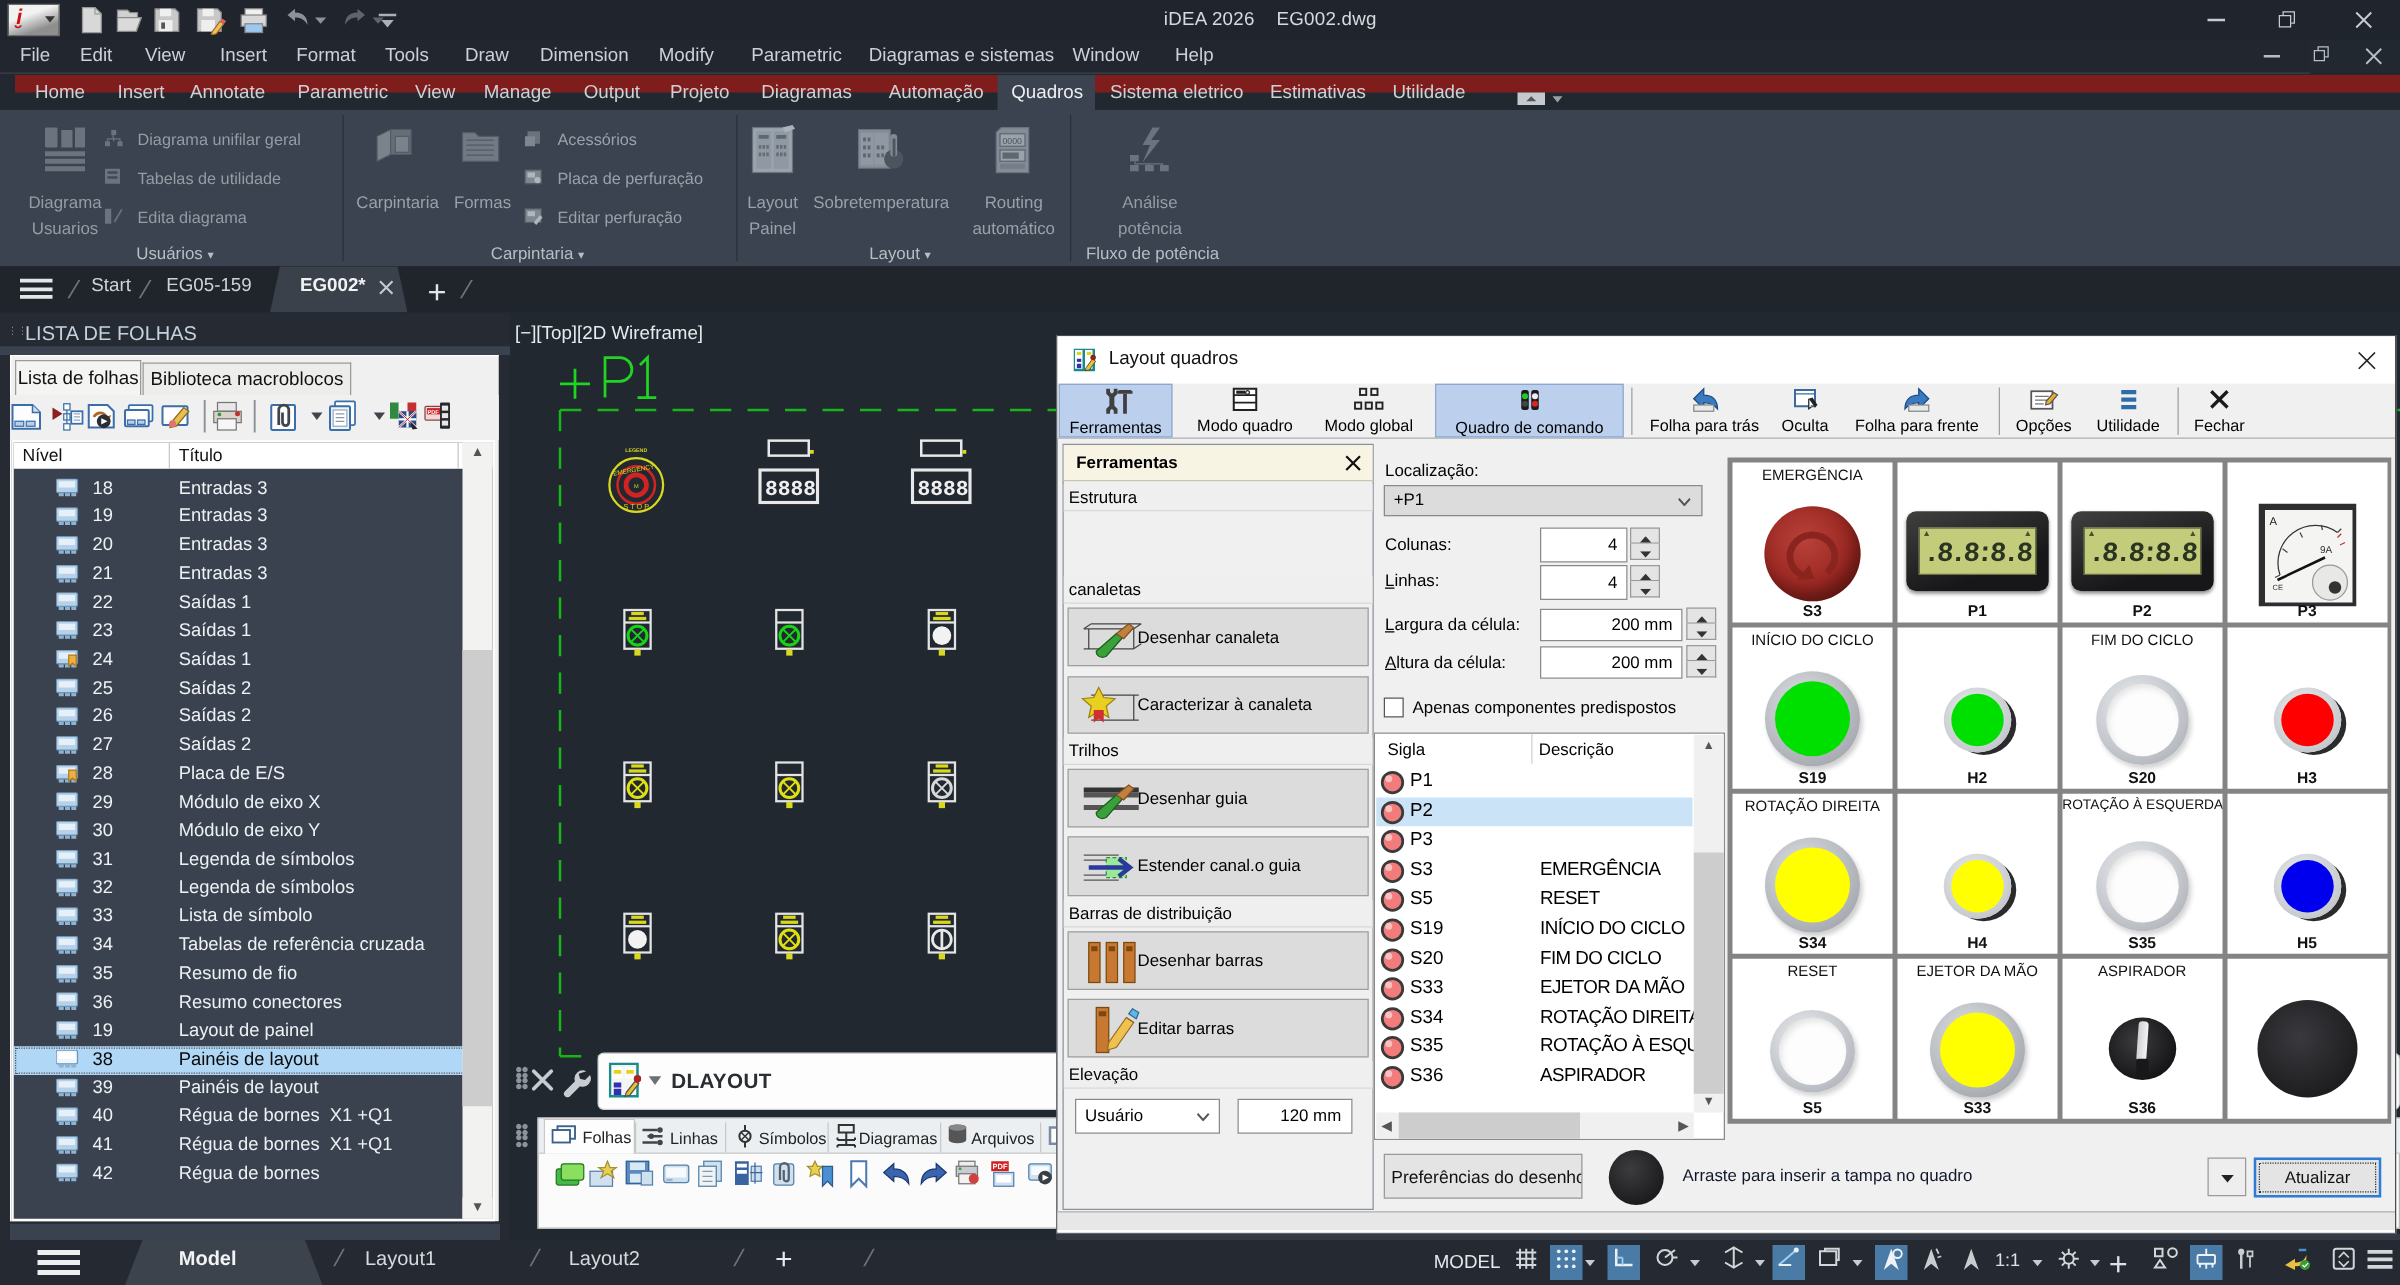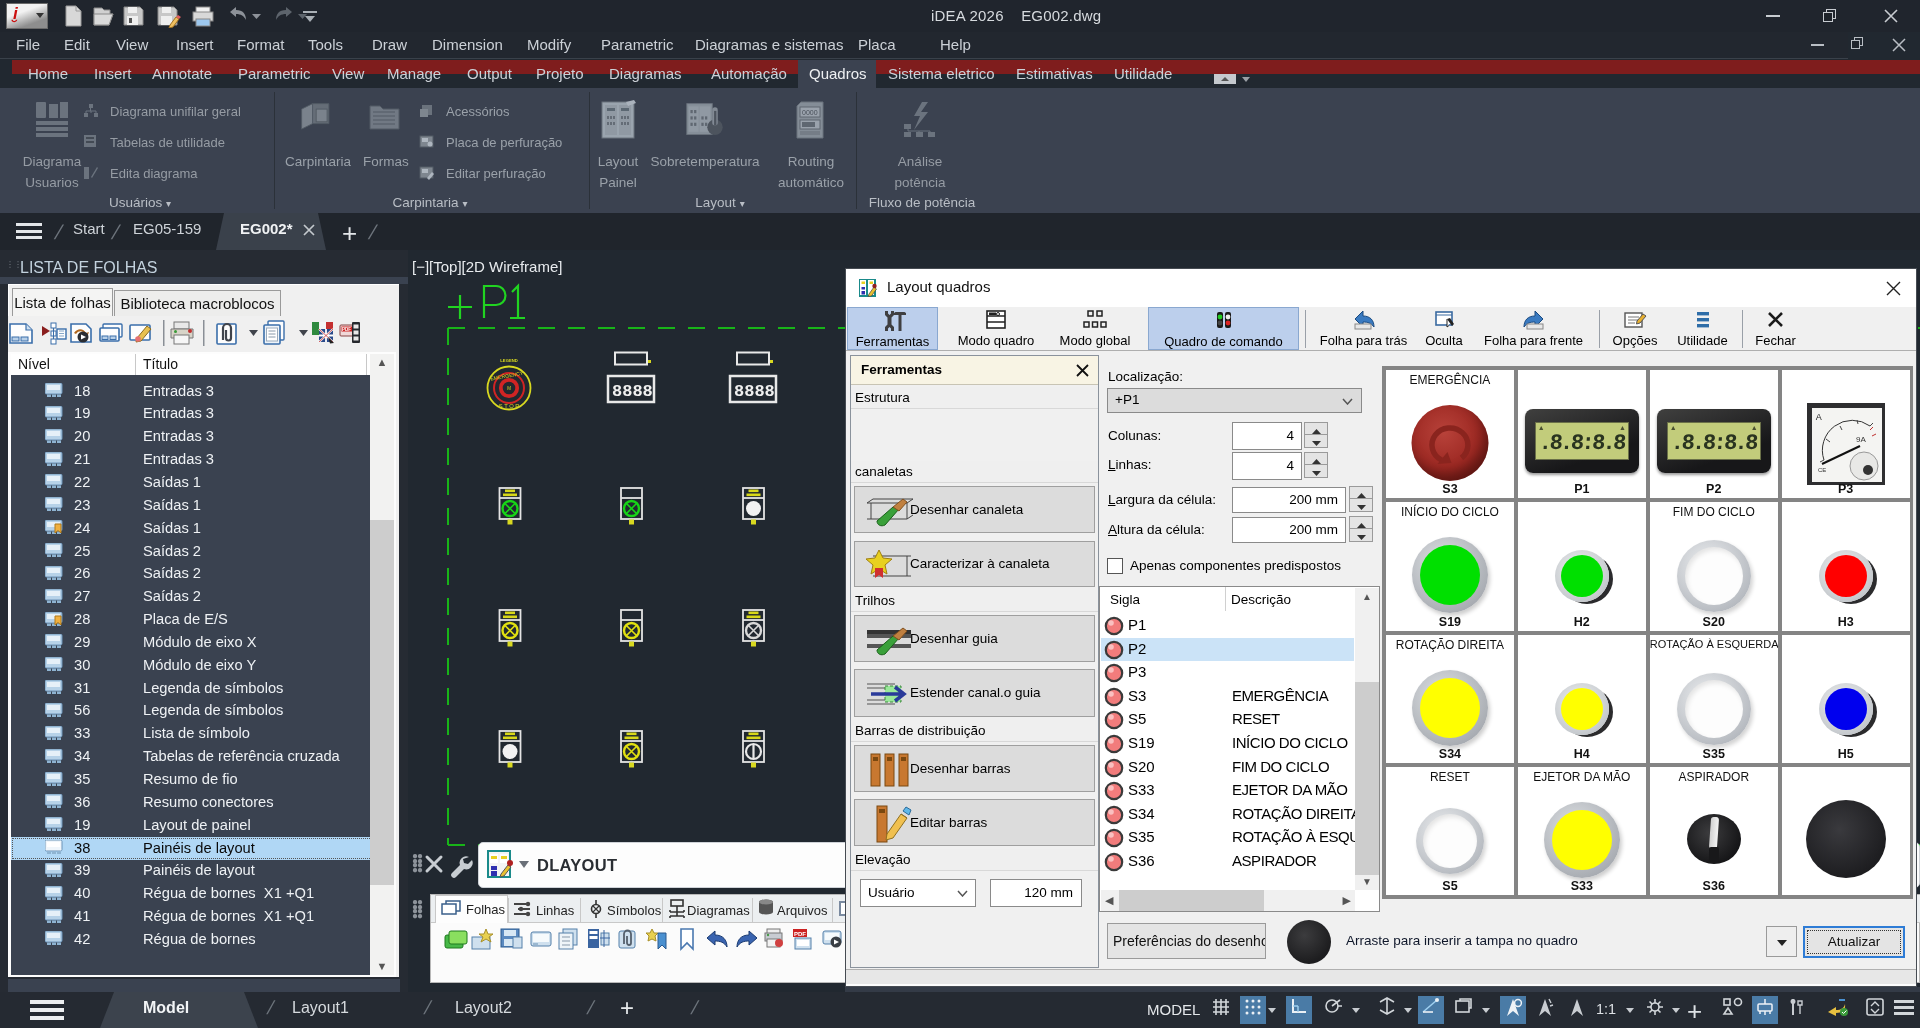--- a/index.html
+++ b/index.html
@@ -91,21 +91,21 @@
       <div class="menu" style="left:64px">Edit</div>
       <div class="menu" style="left:116px">View</div>
       <div class="menu" style="left:176px">Insert</div>
       <div class="menu" style="left:237px">Format</div>
       <div class="menu" style="left:308px">Tools</div>
       <div class="menu" style="left:372px">Draw</div>
       <div class="menu" style="left:432px">Dimension</div>
       <div class="menu" style="left:527px">Modify</div>
       <div class="menu" style="left:601px">Parametric</div>
       <div class="menu" style="left:695px">Diagramas e sistemas</div>
-      <div class="menu" style="left:858px">Placa</div>
+      <div class="menu" style="left:858px">Window</div>
       <div class="menu" style="left:940px">Help</div>
 
     <div class="abs" style="left:1811px;top:12px;width:13px;height:2px;background:#b9bec4"></div>
     <div class="abs" style="left:1854px;top:5px;width:9px;height:9px;border:1.5px solid #b9bec4"></div>
     <div class="abs" style="left:1851px;top:8px;width:9px;height:9px;border:1.5px solid #b9bec4;background:#20252c"></div>
     <svg class="abs" style="left:1892px;top:6px" width="14" height="14">
         <path d="M1 1 L13 13 M13 1 L1 13" stroke="#b9bec4" stroke-width="1.5"></path>
       </svg>
   </div>
   <div class="abs" id="tabrow">
@@ -818,21 +818,21 @@
             <div style="position:absolute;left:132px;top:2.5px;white-space:nowrap">Legenda de símbolos</div>
           </div>
           <div style="position:absolute;left:0;top:319.9px;width:364px;height:22.85px;">
             <svg style="position:absolute;left:34px;top:3px" width="18" height="15" viewBox="0 0 18 15">
               <rect x="0" y="0" width="17" height="11" rx="1.5" fill="#b7d2e8" stroke="#6a93b8"></rect>
               <rect x="2" y="2" width="13" height="5" fill="#e6f0f8"></rect>
               <rect x="2" y="11.5" width="4" height="2.5" fill="#8fb4d2"></rect>
               <rect x="7" y="11.5" width="4" height="2.5" fill="#8fb4d2"></rect>
               <rect x="12" y="11.5" width="4" height="2.5" fill="#8fb4d2"></rect>
             </svg>
-            <div style="position:absolute;left:63px;top:2.5px">56</div>
+            <div style="position:absolute;left:63px;top:2.5px">32</div>
             <div style="position:absolute;left:132px;top:2.5px;white-space:nowrap">Legenda de símbolos</div>
           </div>
           <div style="position:absolute;left:0;top:342.8px;width:364px;height:22.85px;">
             <svg style="position:absolute;left:34px;top:3px" width="18" height="15" viewBox="0 0 18 15">
               <rect x="0" y="0" width="17" height="11" rx="1.5" fill="#b7d2e8" stroke="#6a93b8"></rect>
               <rect x="2" y="2" width="13" height="5" fill="#e6f0f8"></rect>
               <rect x="2" y="11.5" width="4" height="2.5" fill="#8fb4d2"></rect>
               <rect x="7" y="11.5" width="4" height="2.5" fill="#8fb4d2"></rect>
               <rect x="12" y="11.5" width="4" height="2.5" fill="#8fb4d2"></rect>
             </svg>

